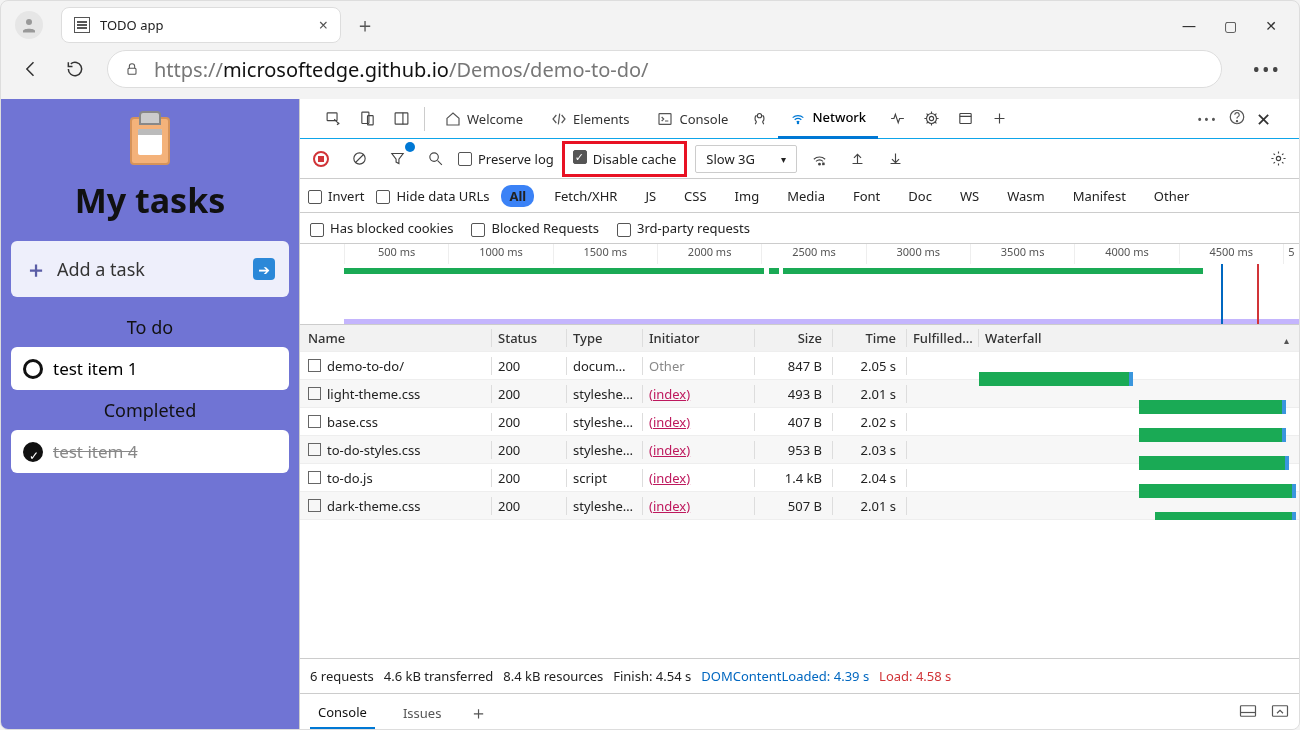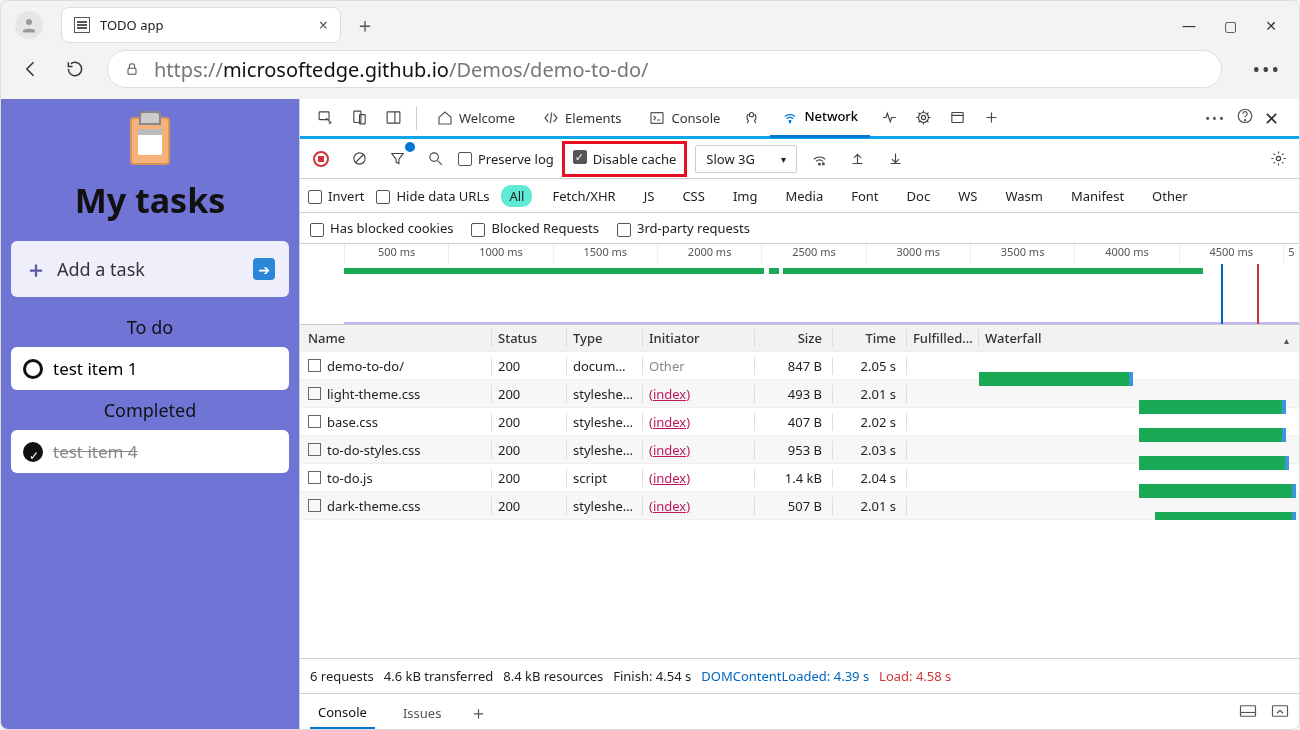--- a/index.html
+++ b/index.html
@@ -42,45 +42,45 @@
   .section-label{text-align:center;color:#111;font-size:18px;margin:8px 0;}
   .task{background:#fff;border-radius:6px;padding:10px 12px;display:flex;align-items:center;gap:10px;margin-bottom:6px;font-size:17px;}
   .task .circle{width:20px;height:20px;border:3px solid #111;border-radius:50%;}
   .task.done .circle{background:#111;}
   .task.done .circle::after{content:"✓";color:#fff;font-size:12px;position:relative;left:3px;top:-3px;}
   .task.done span.txt{text-decoration:line-through;color:#888;}
 
   
   .devtools{flex:1;background:#fff;border-left:1px solid #ccc;display:flex;flex-direction:column;font-size:13px;color:#222;position:relative;}
 
-  .dt-tabs{display:flex;align-items:center;height:40px;border-bottom:3px solid #0ea5e9;padding:0 10px;gap:4px;}
+  .dt-tabs{display:flex;align-items:center;height:40px;border-bottom:1px solid #0ea5e9;padding:0 18px;gap:4px;}
   .dt-ic{width:30px;height:30px;display:flex;align-items:center;justify-content:center;border-radius:4px;}
   .dt-ic svg{width:17px;height:17px;stroke:#444;fill:none;stroke-width:1.6;}
   .dt-tab{display:flex;align-items:center;gap:6px;padding:0 12px;height:40px;color:#333;cursor:pointer;}
   .dt-tab.active{border-bottom:3px solid #0078d4;color:#000;font-weight:500;}
   .dt-tabs-right{margin-left:auto;display:flex;align-items:center;gap:10px;padding-right:10px;}
 
   .dt-toolbar{display:flex;align-items:center;height:40px;border-bottom:1px solid #ccc;padding:0 6px;gap:8px;}
   .rec-btn{width:16px;height:16px;border:2px solid #d13438;border-radius:50%;display:flex;align-items:center;justify-content:center;}
   .rec-btn::after{content:"";width:6px;height:6px;background:#d13438;}
   .cb{width:14px;height:14px;border:1.5px solid #555;border-radius:2px;display:inline-block;vertical-align:middle;margin-right:6px;}
   .cb.checked{background:#555;position:relative;}
   .cb.checked::after{content:"✓";color:#fff;font-size:11px;position:absolute;left:1px;top:-2px;}
   .redbox{border:3px solid #e81123;padding:6px 8px;display:flex;align-items:center;}
   .throttle{border:1px solid #ccc;padding:4px 10px;display:flex;align-items:center;gap:26px;border-radius:2px;}
   .funnel-badge{position:relative;}
   .funnel-badge::after{content:"";position:absolute;top:-2px;right:-3px;width:10px;height:10px;background:#0078d4;border-radius:50%;}
 
   .dt-filterbar{display:flex;align-items:center;gap:12px;border-bottom:1px solid #ccc;padding:4px 8px;flex-wrap:wrap;min-height:34px;}
   .filter-input{border:none;outline:none;color:#888;font-size:13px;width:200px;padding:4px 2px;}
   .pill{padding:2px 8px;border-radius:10px;cursor:pointer;}
-  .pill.active{background:#5eead4;}
+  .pill.active{background:#3b82f6;font-weight:bold;}
   .dt-filterbar2{display:flex;align-items:center;gap:18px;border-bottom:1px solid #ccc;padding:6px 10px;}
 
-  .timeline{height:80px;border-bottom:2px solid #c4b5fd;position:relative;background:#fff;margin-left:44px;}
+  .timeline{height:80px;border-bottom:5px solid #c4b5fd;position:relative;background:#fff;margin-left:44px;}
   .tl-ticks{display:flex;height:20px;font-size:11px;color:#555;}
   .tl-ticks div{flex:1;text-align:center;border-left:1px solid #eee;}
   .tl-body{position:relative;height:60px;}
   .tl-bar{position:absolute;top:4px;height:6px;background:#1aaa55;}
   .tl-vline{position:absolute;top:0;bottom:0;width:2px;}
 
   .net-head, .net-row{display:flex;align-items:center;height:28px;border-bottom:1px solid #eee;}
   .net-head{background:#f2f2f2;font-weight:500;color:#333;border-top:1px solid #ccc;position:relative;}
   .c-name{width:192px;padding-left:8px;display:flex;align-items:center;gap:6px;border-right:1px solid #ddd;}
   .c-status{width:75px;padding-left:6px;border-right:1px solid #ddd;}

